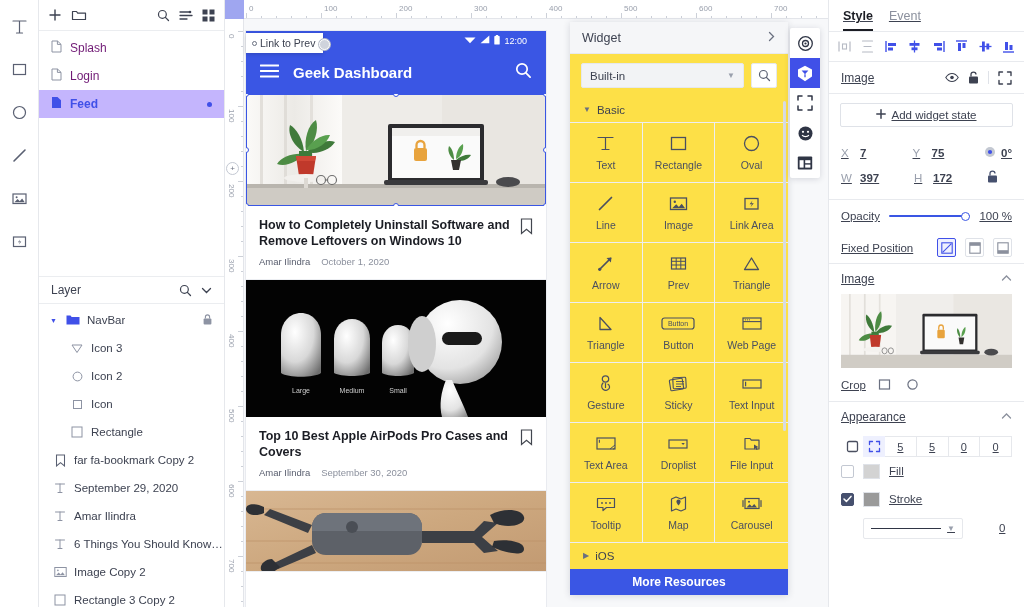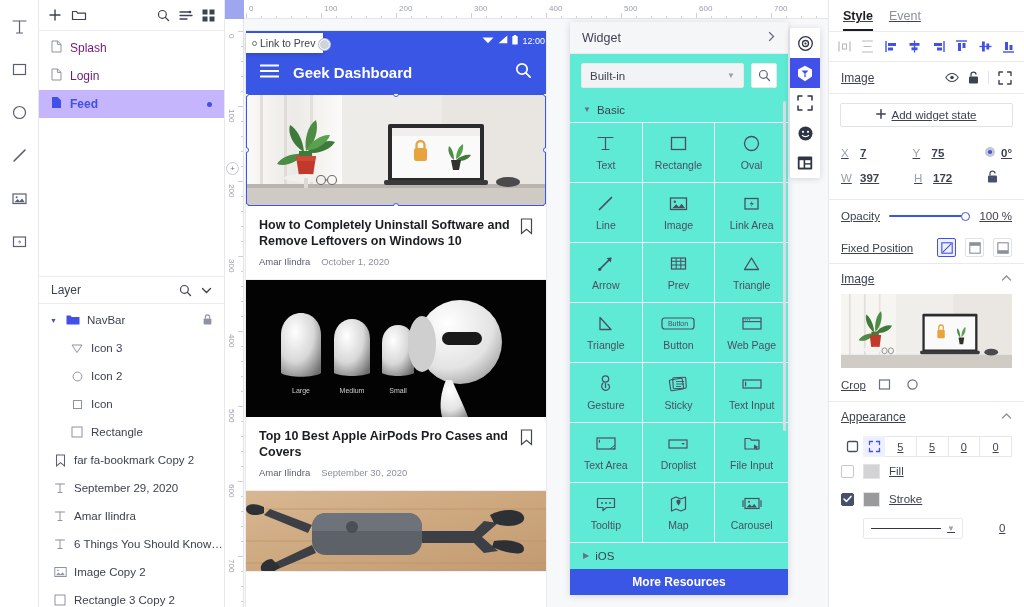--- a/index.html
+++ b/index.html
@@ -83,21 +83,21 @@
   .rline-v { position: absolute; left: 13px; height: 1px; width: 6px; background: #ccd0d8; }
 
   .artboard {
     position: absolute; left: 21px; top: 31px;
     width: 300px; height: 576px; background: #fff;
     overflow: hidden; box-shadow: 0 0 0 1px #e9ebf0;
   }
   .statusbar {
     height: 19px; background: #3a56e4; display: flex;
     align-items: center; justify-content: flex-end;
-    padding-right: 1px; gap: 4px; color: #fff; font-size: 9px;
+    padding-right: 19px; gap: 4px; color: #fff; font-size: 9px;
   }
   .appbar {
     height: 44px; background: #3a56e4; display: flex; align-items: center;
     padding: 0 14px; gap: 14px; color: #fff;
   }
   .appbar .title { font-size: 15px; font-weight: bold; flex: 1; }
   .hero { width: 100%; height: 112px; position: relative; overflow: hidden; }
   .card { background: #fff; border-bottom: 1px solid #eceef2; }
   .cardtext { padding: 11px 13px 12px 13px; display: flex; gap: 8px; }
   .cardtext .tcol { flex: 1; }
@@ -133,21 +133,21 @@
   .vcenter-marker {
     position: absolute; z-index: 7; width: 13px; height: 13px;
     border-radius: 50%; background: #fff; border: 1px solid #c3c8d2;
     display: flex; align-items: center; justify-content: center;
     font-size: 8px; color: #6a7080;
   }
 
   
   .widgetpanel {
     position: absolute; left: 570px; top: 22px;
-    width: 218px; height: 573px; background: #5eead4;
+    width: 218px; height: 573px; background: #fde047;
     box-shadow: 0 1px 7px rgba(30,35,60,.16); z-index: 10;
     display: flex; flex-direction: column;
   }
   .wp-head {
     height: 32px; display: flex; align-items: center; padding: 0 12px;
     background: #f5f6f8; border-bottom: 1px solid #e8eaee;
   }
   .wp-head .wp-title { flex: 1; font-size: 12.5px; color: #3d4251; }
   .wp-search { padding: 9px 11px; display: flex; gap: 7px; align-items: center; }
   .wp-select {

